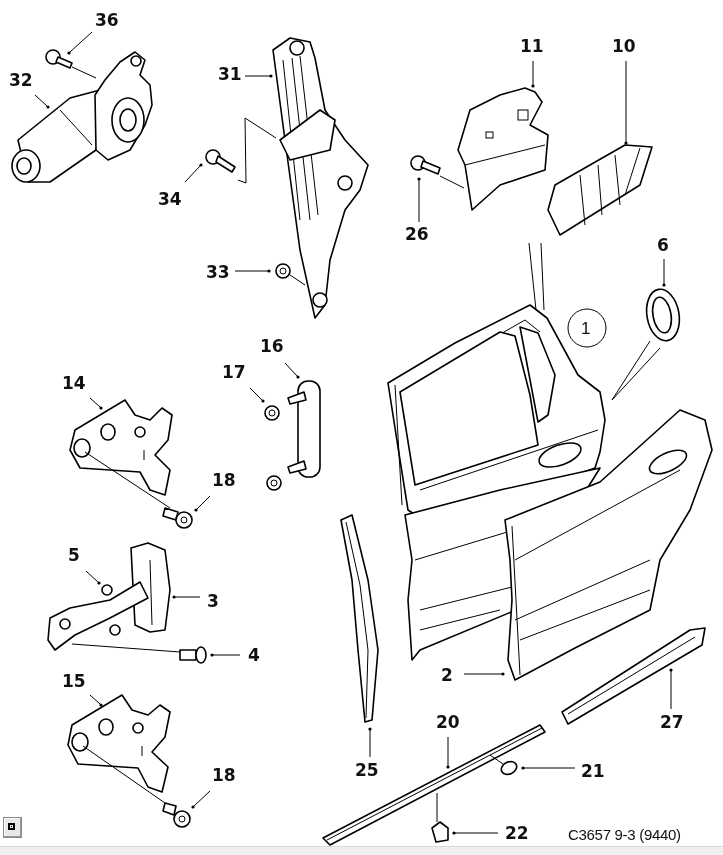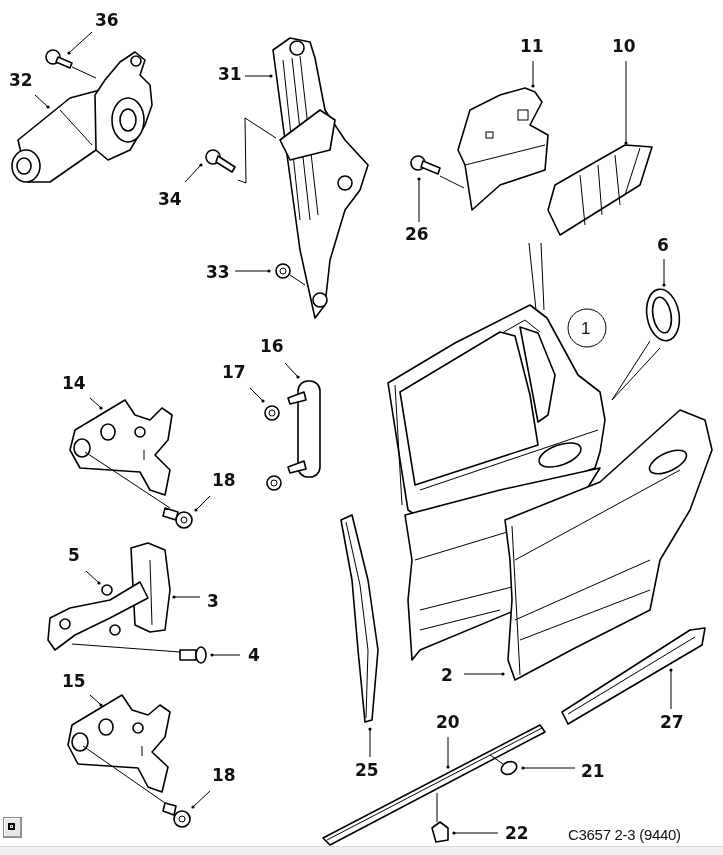--- a/index.html
+++ b/index.html
@@ -267,15 +267,15 @@
   </g>
   <text class="lbl" x="212" y="781">18</text>
   <line class="lead" x1="210" y1="791" x2="194" y2="806"></line>
     <circle class="dot" cx="193" cy="807" r="1.6"></circle>
 </svg>
 
 <div id="fit-button">
   <div class="inner"></div>
 </div>
 
-<div id="caption">C3657 2-3 (9440)</div>
+<div id="caption">C3657 9-3 (9440)</div>
 
 <div id="footer-bar"></div>
 
 </body></html>

